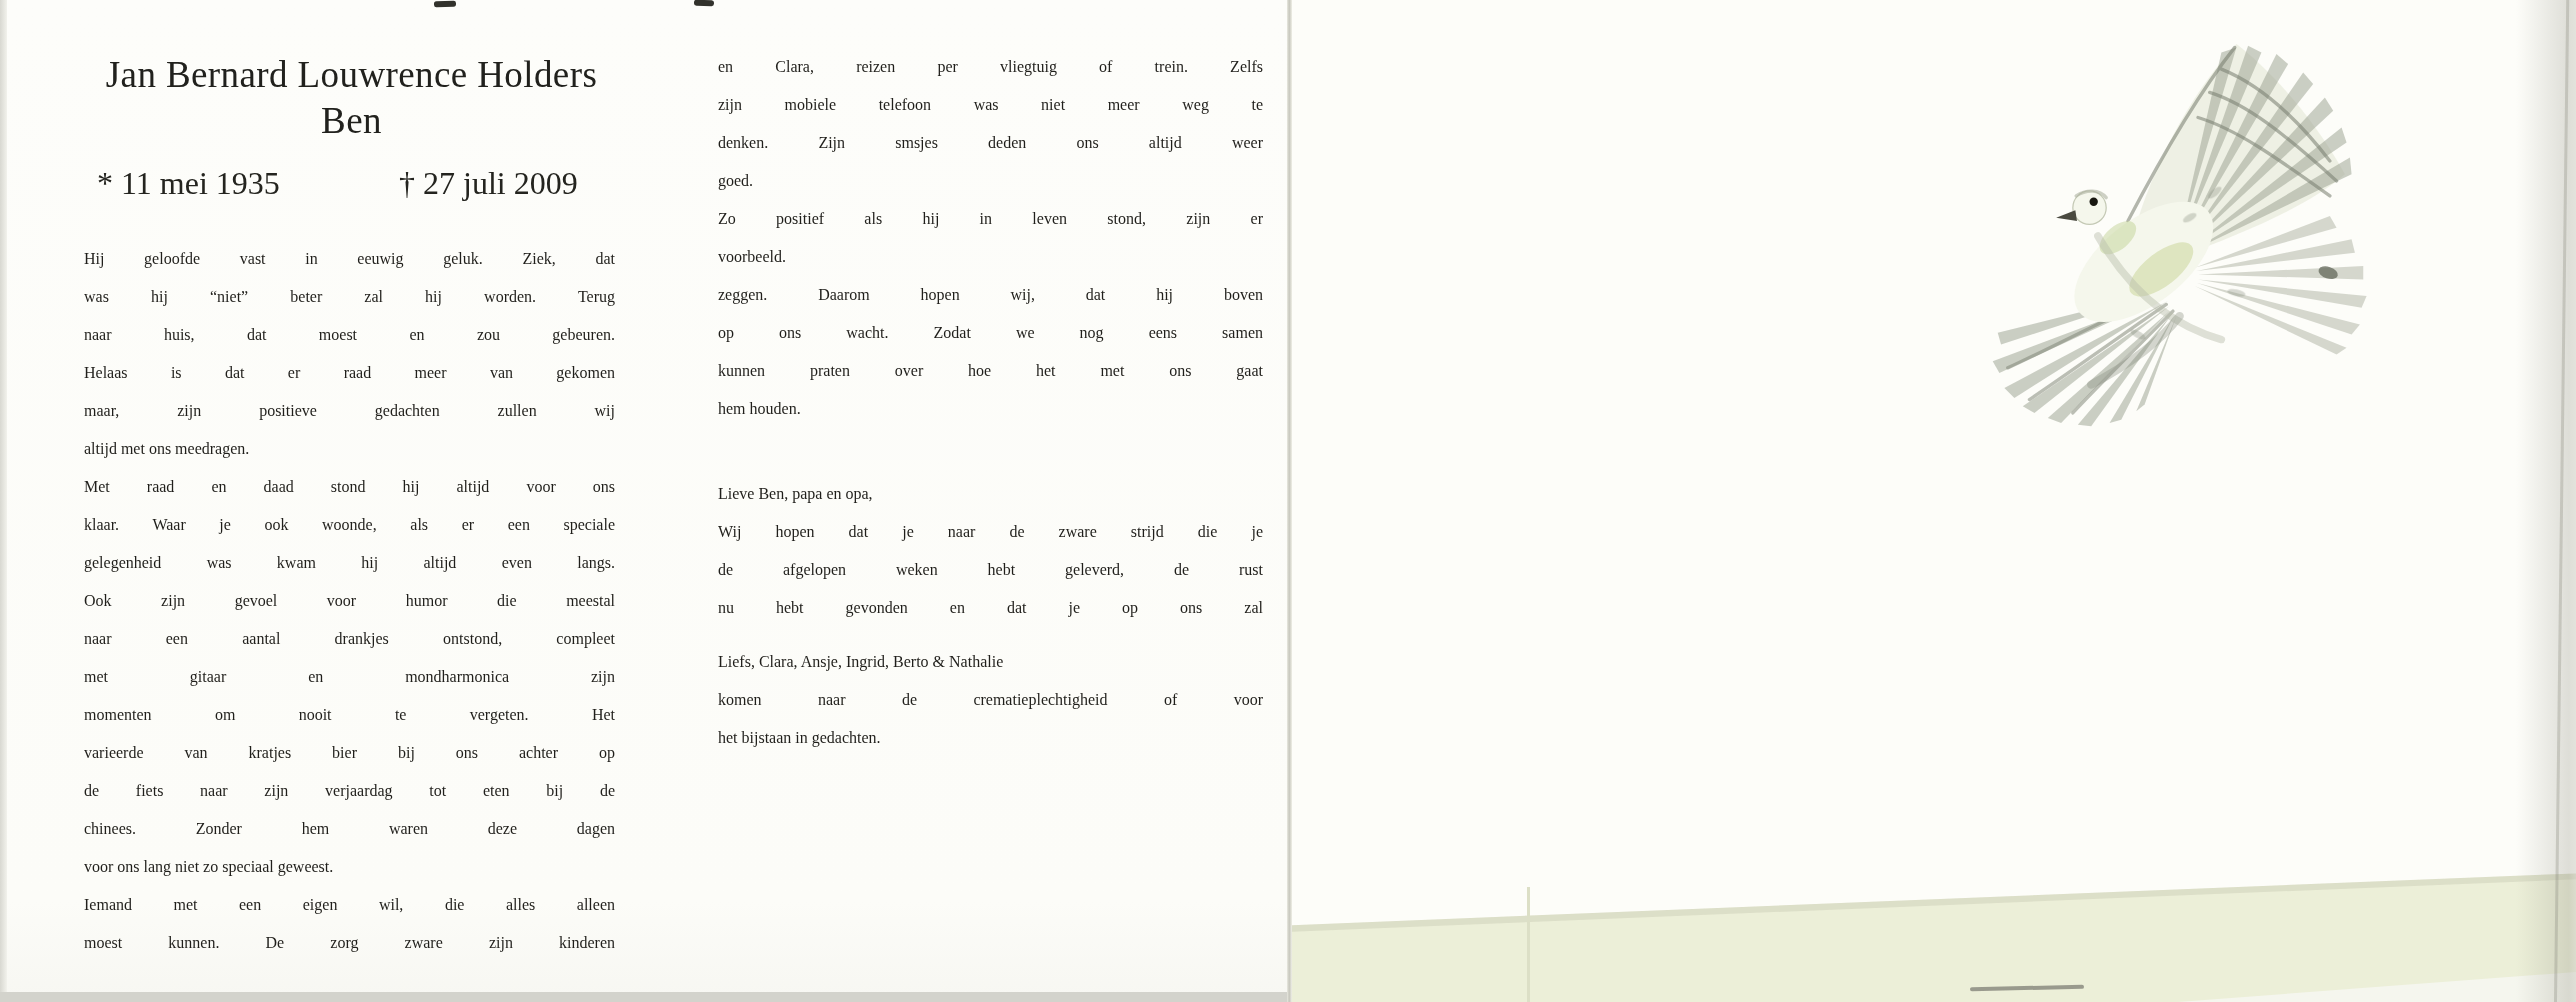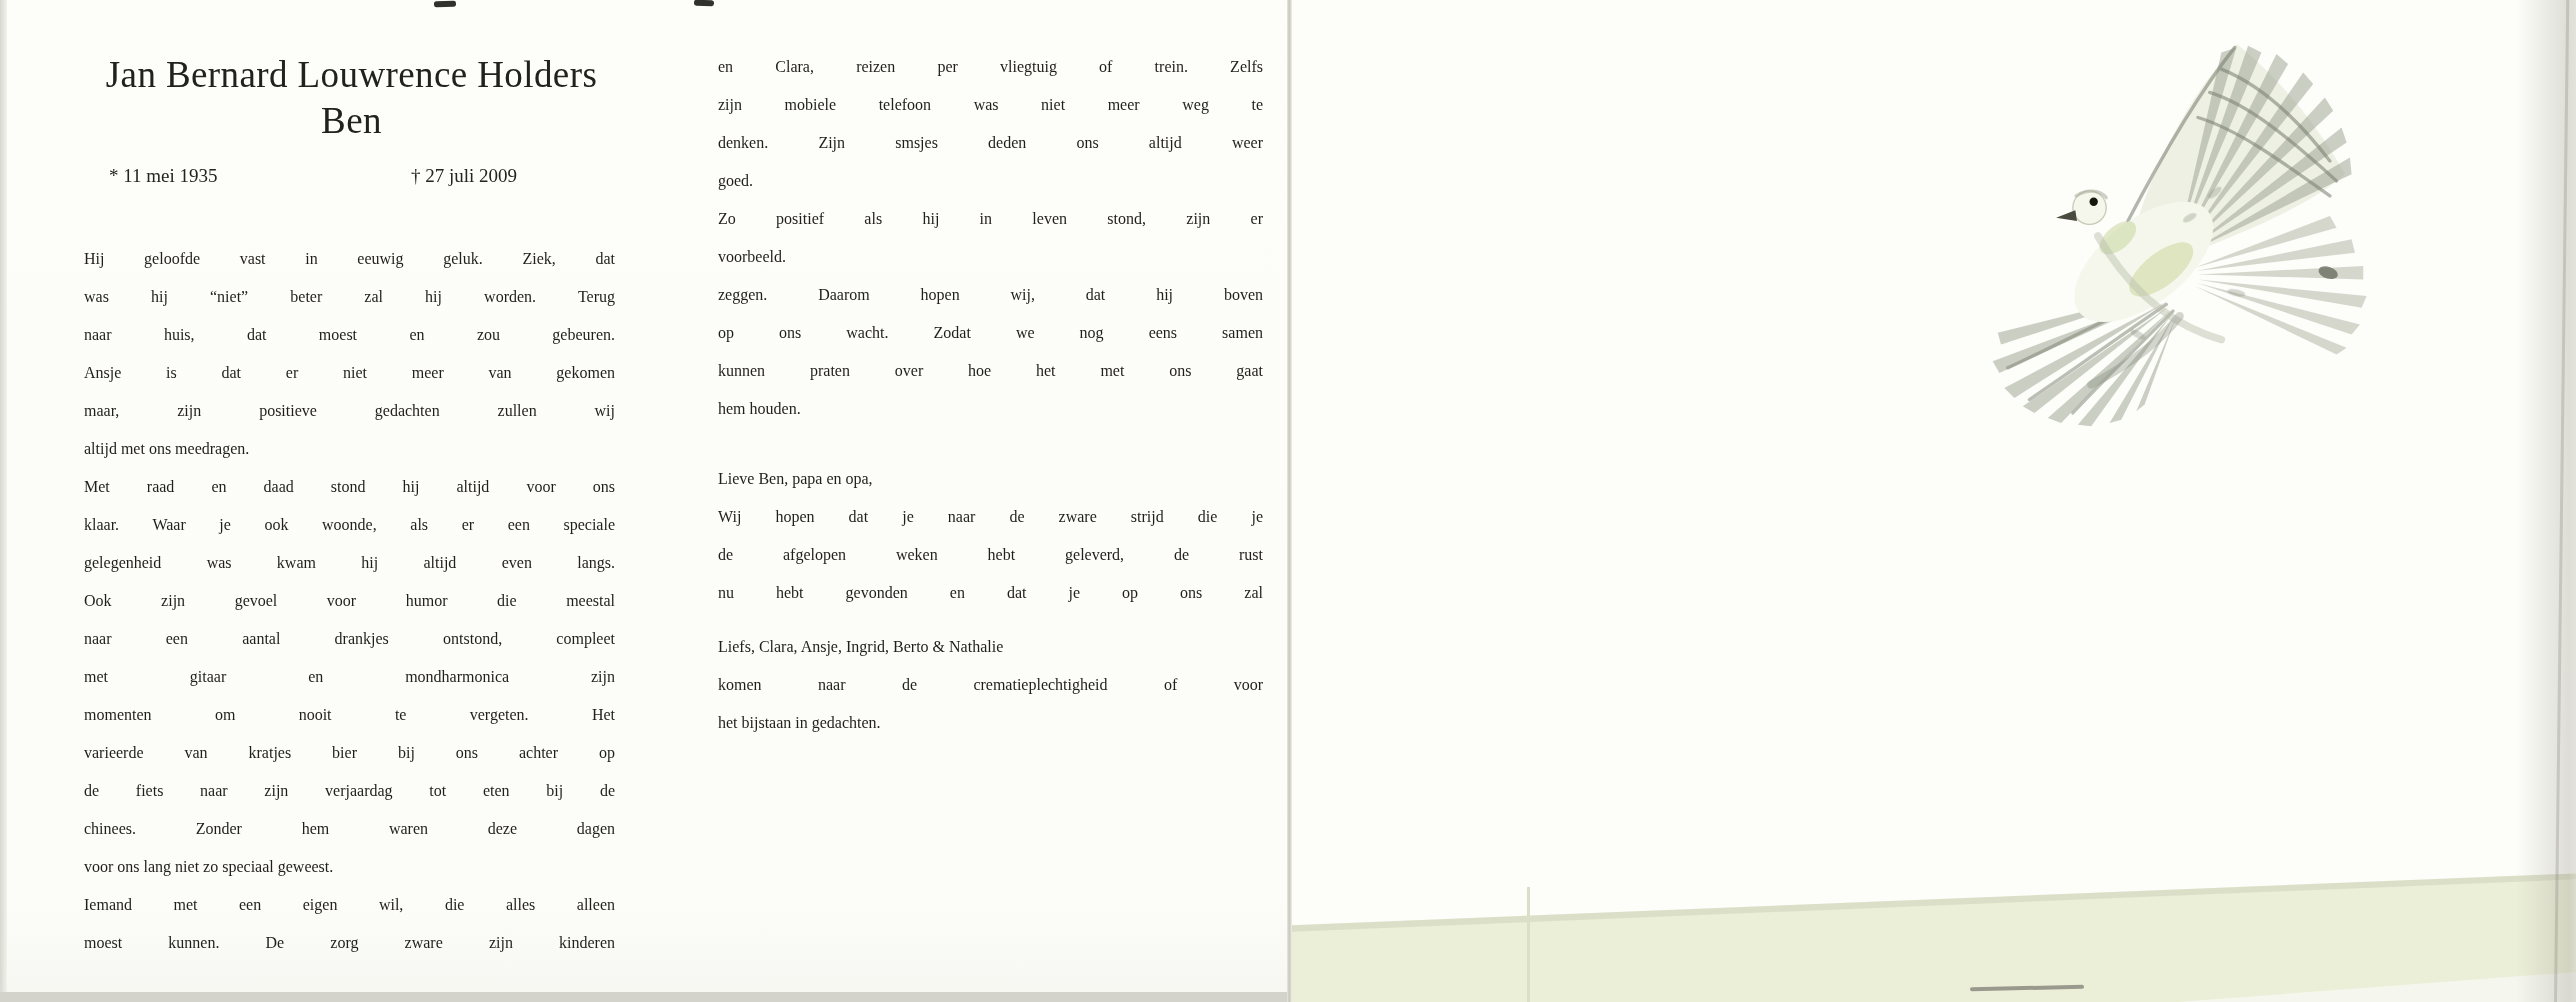--- a/index.html
+++ b/index.html
@@ -24,22 +24,22 @@
   }
   .top-mark { position:absolute; background:#32322c; border-radius:2.5px; }
   .top-mark.m1 { left:434px; top:0.8px; width:22px; height:5.8px; transform:rotate(-2deg); }
   .top-mark.m2 { left:694px; top:0px; width:20px; height:5.8px; transform:rotate(1.5deg); }
 
   .title {
     position:absolute; left:84px; top:52px; width:535px;
     font-size:37px; line-height:46px; text-align:center;
     letter-spacing:0.4px; color:#21211d;
   }
-  .dates { position:absolute; left:84px; top:165px; width:535px; height:33px;
-    font-size:19px; color:#24241f; }
+  .dates { position:absolute; left:72px; top:165px; width:535px; height:33px;
+    font-size:32px; color:#24241f; }
   .dates .birth { position:absolute; left:25px; top:0; }
   .dates .death { position:absolute; left:327px; top:0; }
 
   .col { position:absolute; font-size:16px; color:#201f1b; }
   .col1 { left:84px; top:240px; width:531px; }
   .col2 { left:718px; top:48px; width:545px; }
   .text-line {
     height:38px; line-height:38px;
     text-align:justify; text-align-last:justify;
     overflow:visible; white-space:normal;
@@ -106,21 +106,21 @@
 
     <div class="dates">
       <span class="birth">* 11 mei 1935</span>
       <span class="death">† 27 juli 2009</span>
     </div>
 
     <div class="col col1">
         <div class="text-line">Hij geloofde vast in eeuwig geluk. Ziek, dat</div>
         <div class="text-line">was hij “niet” beter zal hij worden. Terug</div>
         <div class="text-line">naar huis, dat moest en zou gebeuren.</div>
-        <div class="text-line">Ansje is dat er niet meer van gekomen</div>
+        <div class="text-line">Helaas is dat er raad meer van gekomen</div>
         <div class="text-line">maar, zijn positieve gedachten zullen wij</div>
         <div class="text-line final">altijd met ons meedragen.</div>
         <div class="text-line">Met raad en daad stond hij altijd voor ons</div>
         <div class="text-line">klaar. Waar je ook woonde, als er een speciale</div>
         <div class="text-line">gelegenheid was kwam hij altijd even langs.</div>
         <div class="text-line">Ook zijn gevoel voor humor die meestal</div>
         <div class="text-line">naar een aantal drankjes ontstond, compleet</div>
         <div class="text-line">met gitaar en mondharmonica zijn</div>
         <div class="text-line">momenten om nooit te vergeten. Het</div>
         <div class="text-line">varieerde van kratjes bier bij ons achter op</div>
@@ -134,21 +134,21 @@
         <div class="text-line">en Clara, reizen per vliegtuig of trein. Zelfs</div>
         <div class="text-line">zijn mobiele telefoon was niet meer weg te</div>
         <div class="text-line">denken. Zijn smsjes deden ons altijd weer</div>
         <div class="text-line final">goed.</div>
         <div class="text-line">Zo positief als hij in leven stond, zijn er</div>
         <div class="text-line final">voorbeeld.</div>
         <div class="text-line">zeggen. Daarom hopen wij, dat hij boven</div>
         <div class="text-line">op ons wacht. Zodat we nog eens samen</div>
         <div class="text-line">kunnen praten over hoe het met ons gaat</div>
         <div class="text-line final">hem houden.</div>
-        <div class="text-line final" style="margin-top: 32px;">Lieve Ben, papa en opa,</div>
+        <div class="text-line final" style="margin-top: 47px;">Lieve Ben, papa en opa,</div>
         <div class="text-line">Wij hopen dat je naar de zware strijd die je</div>
         <div class="text-line">de afgelopen weken hebt geleverd, de rust</div>
         <div class="text-line">nu hebt gevonden en dat je op ons zal</div>
         <div class="text-line final" style="margin-top: 16px;">Liefs, Clara, Ansje, Ingrid, Berto &amp; Nathalie</div>
         <div class="text-line">komen naar de crematieplechtigheid of voor</div>
         <div class="text-line final">het bijstaan in gedachten.</div>
       </div>
 
     <div class="bottom-strip"></div>
   </div>

